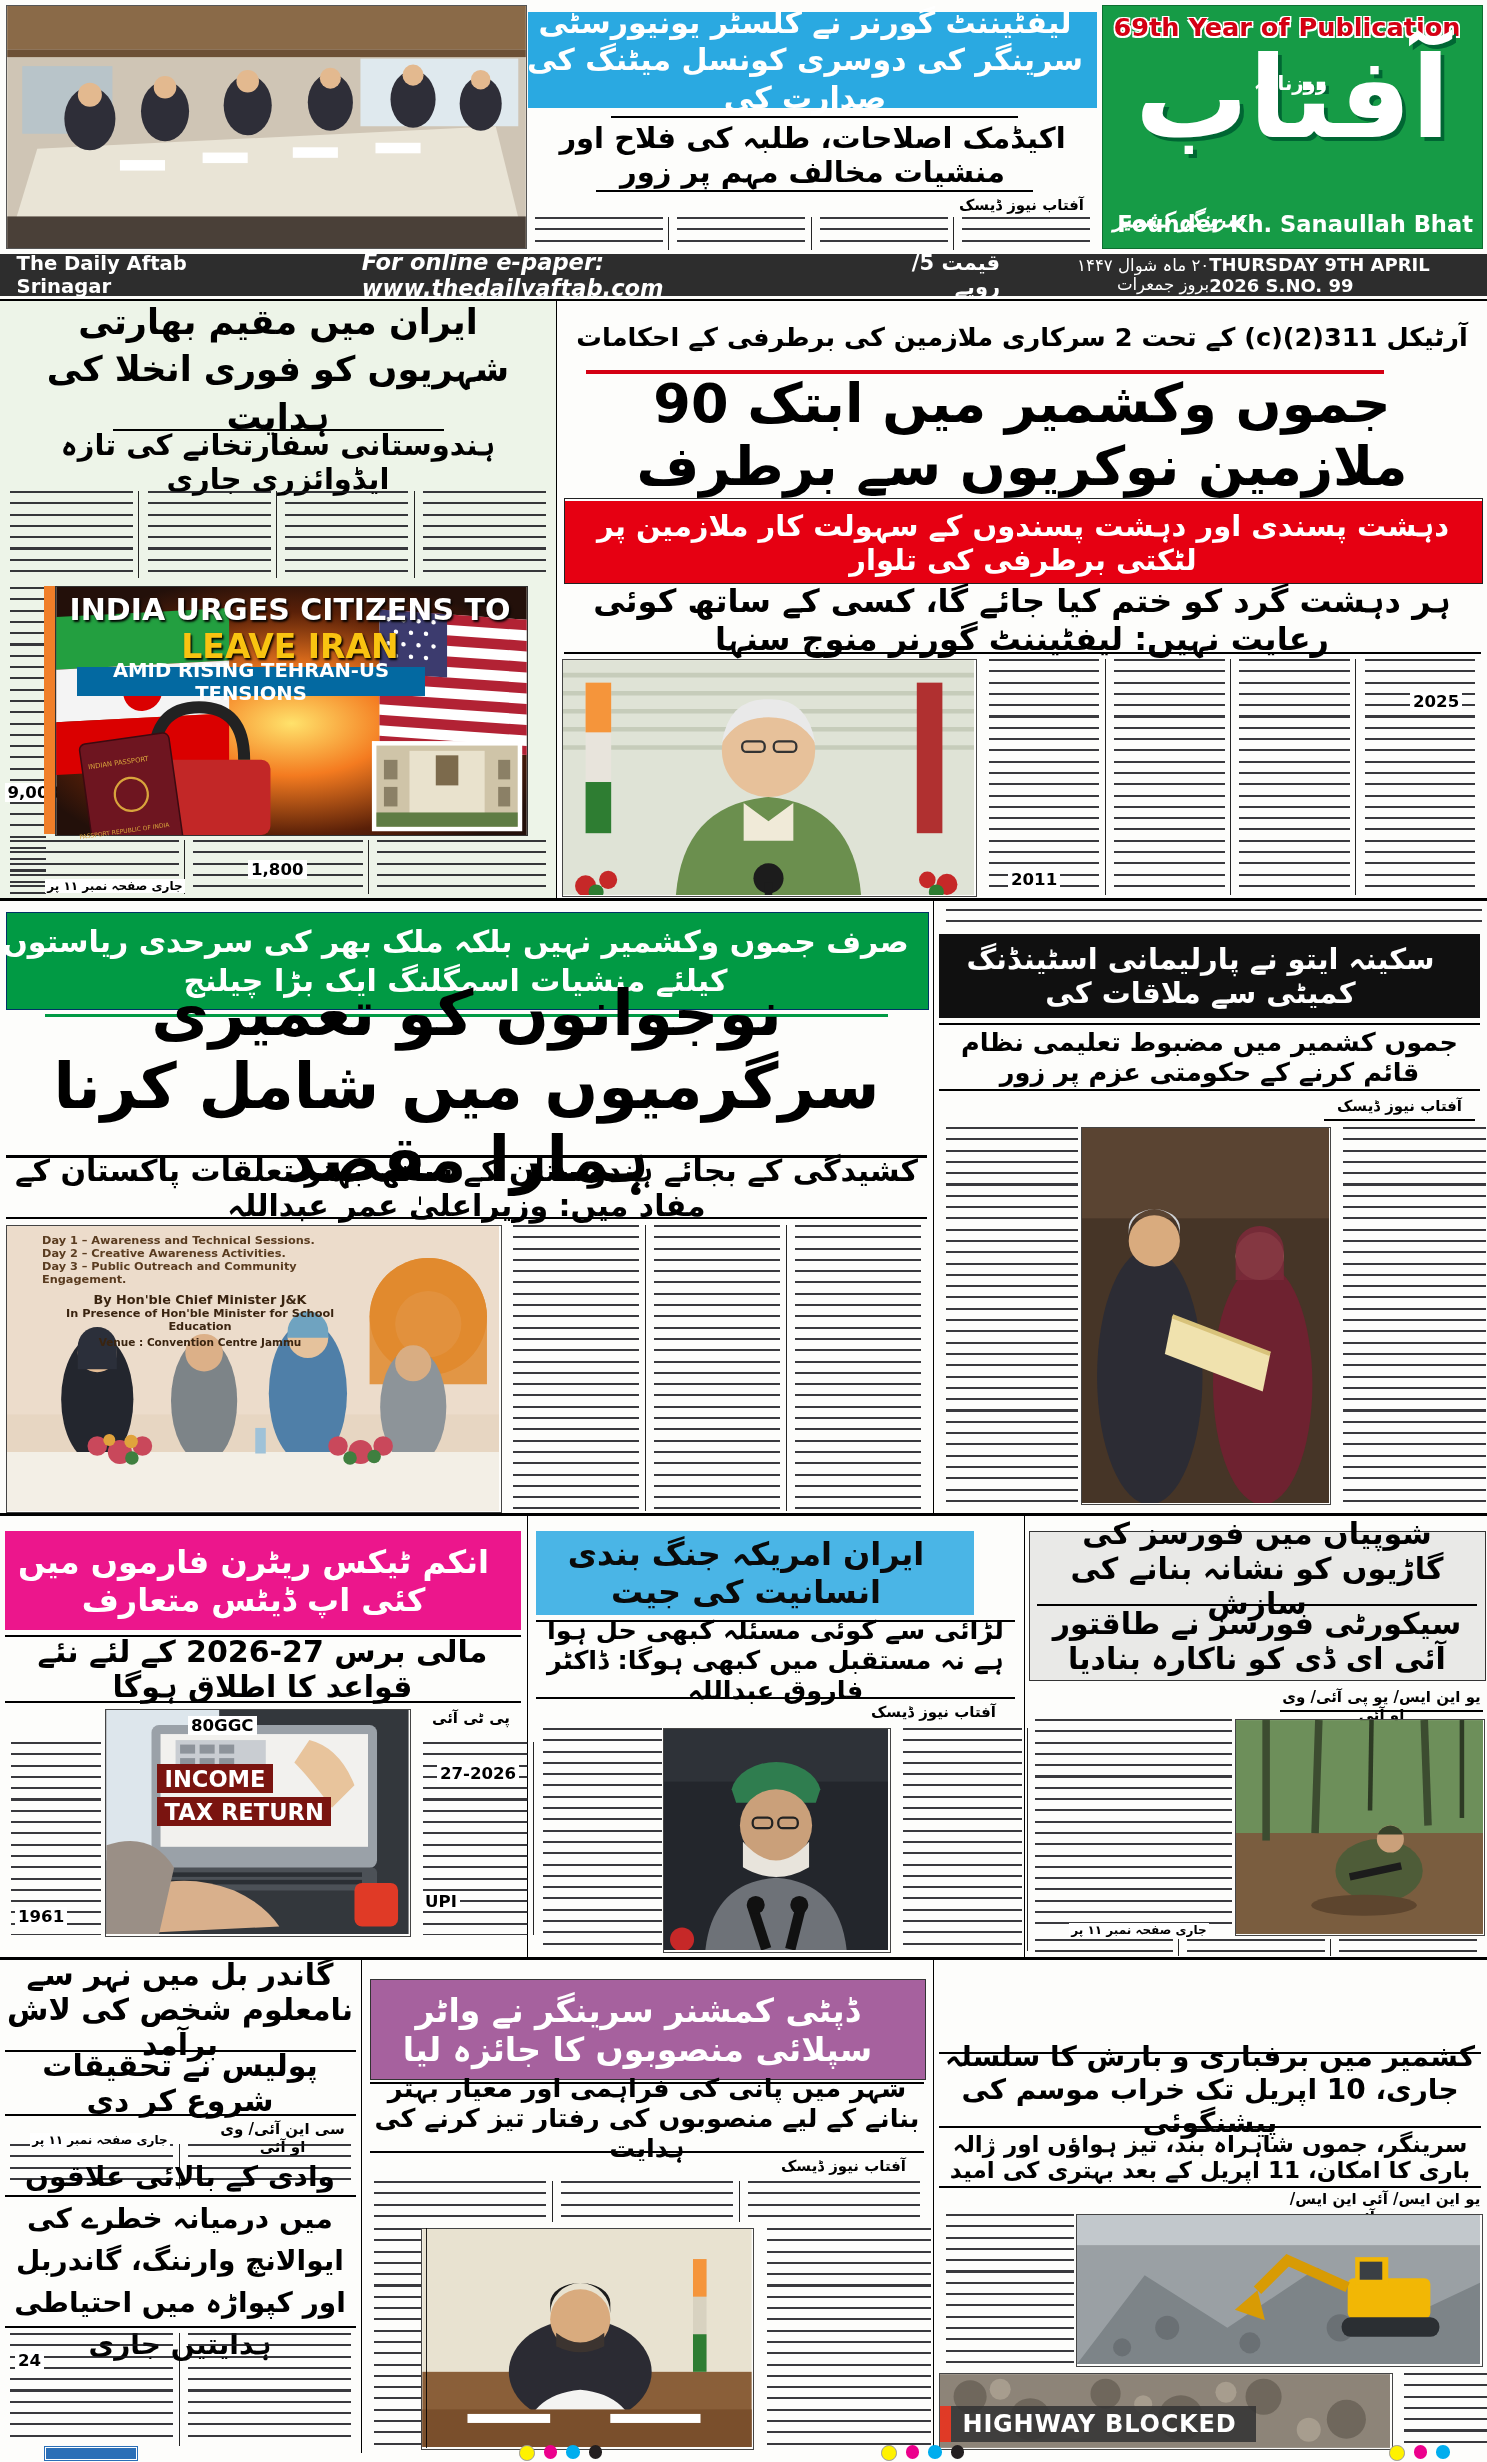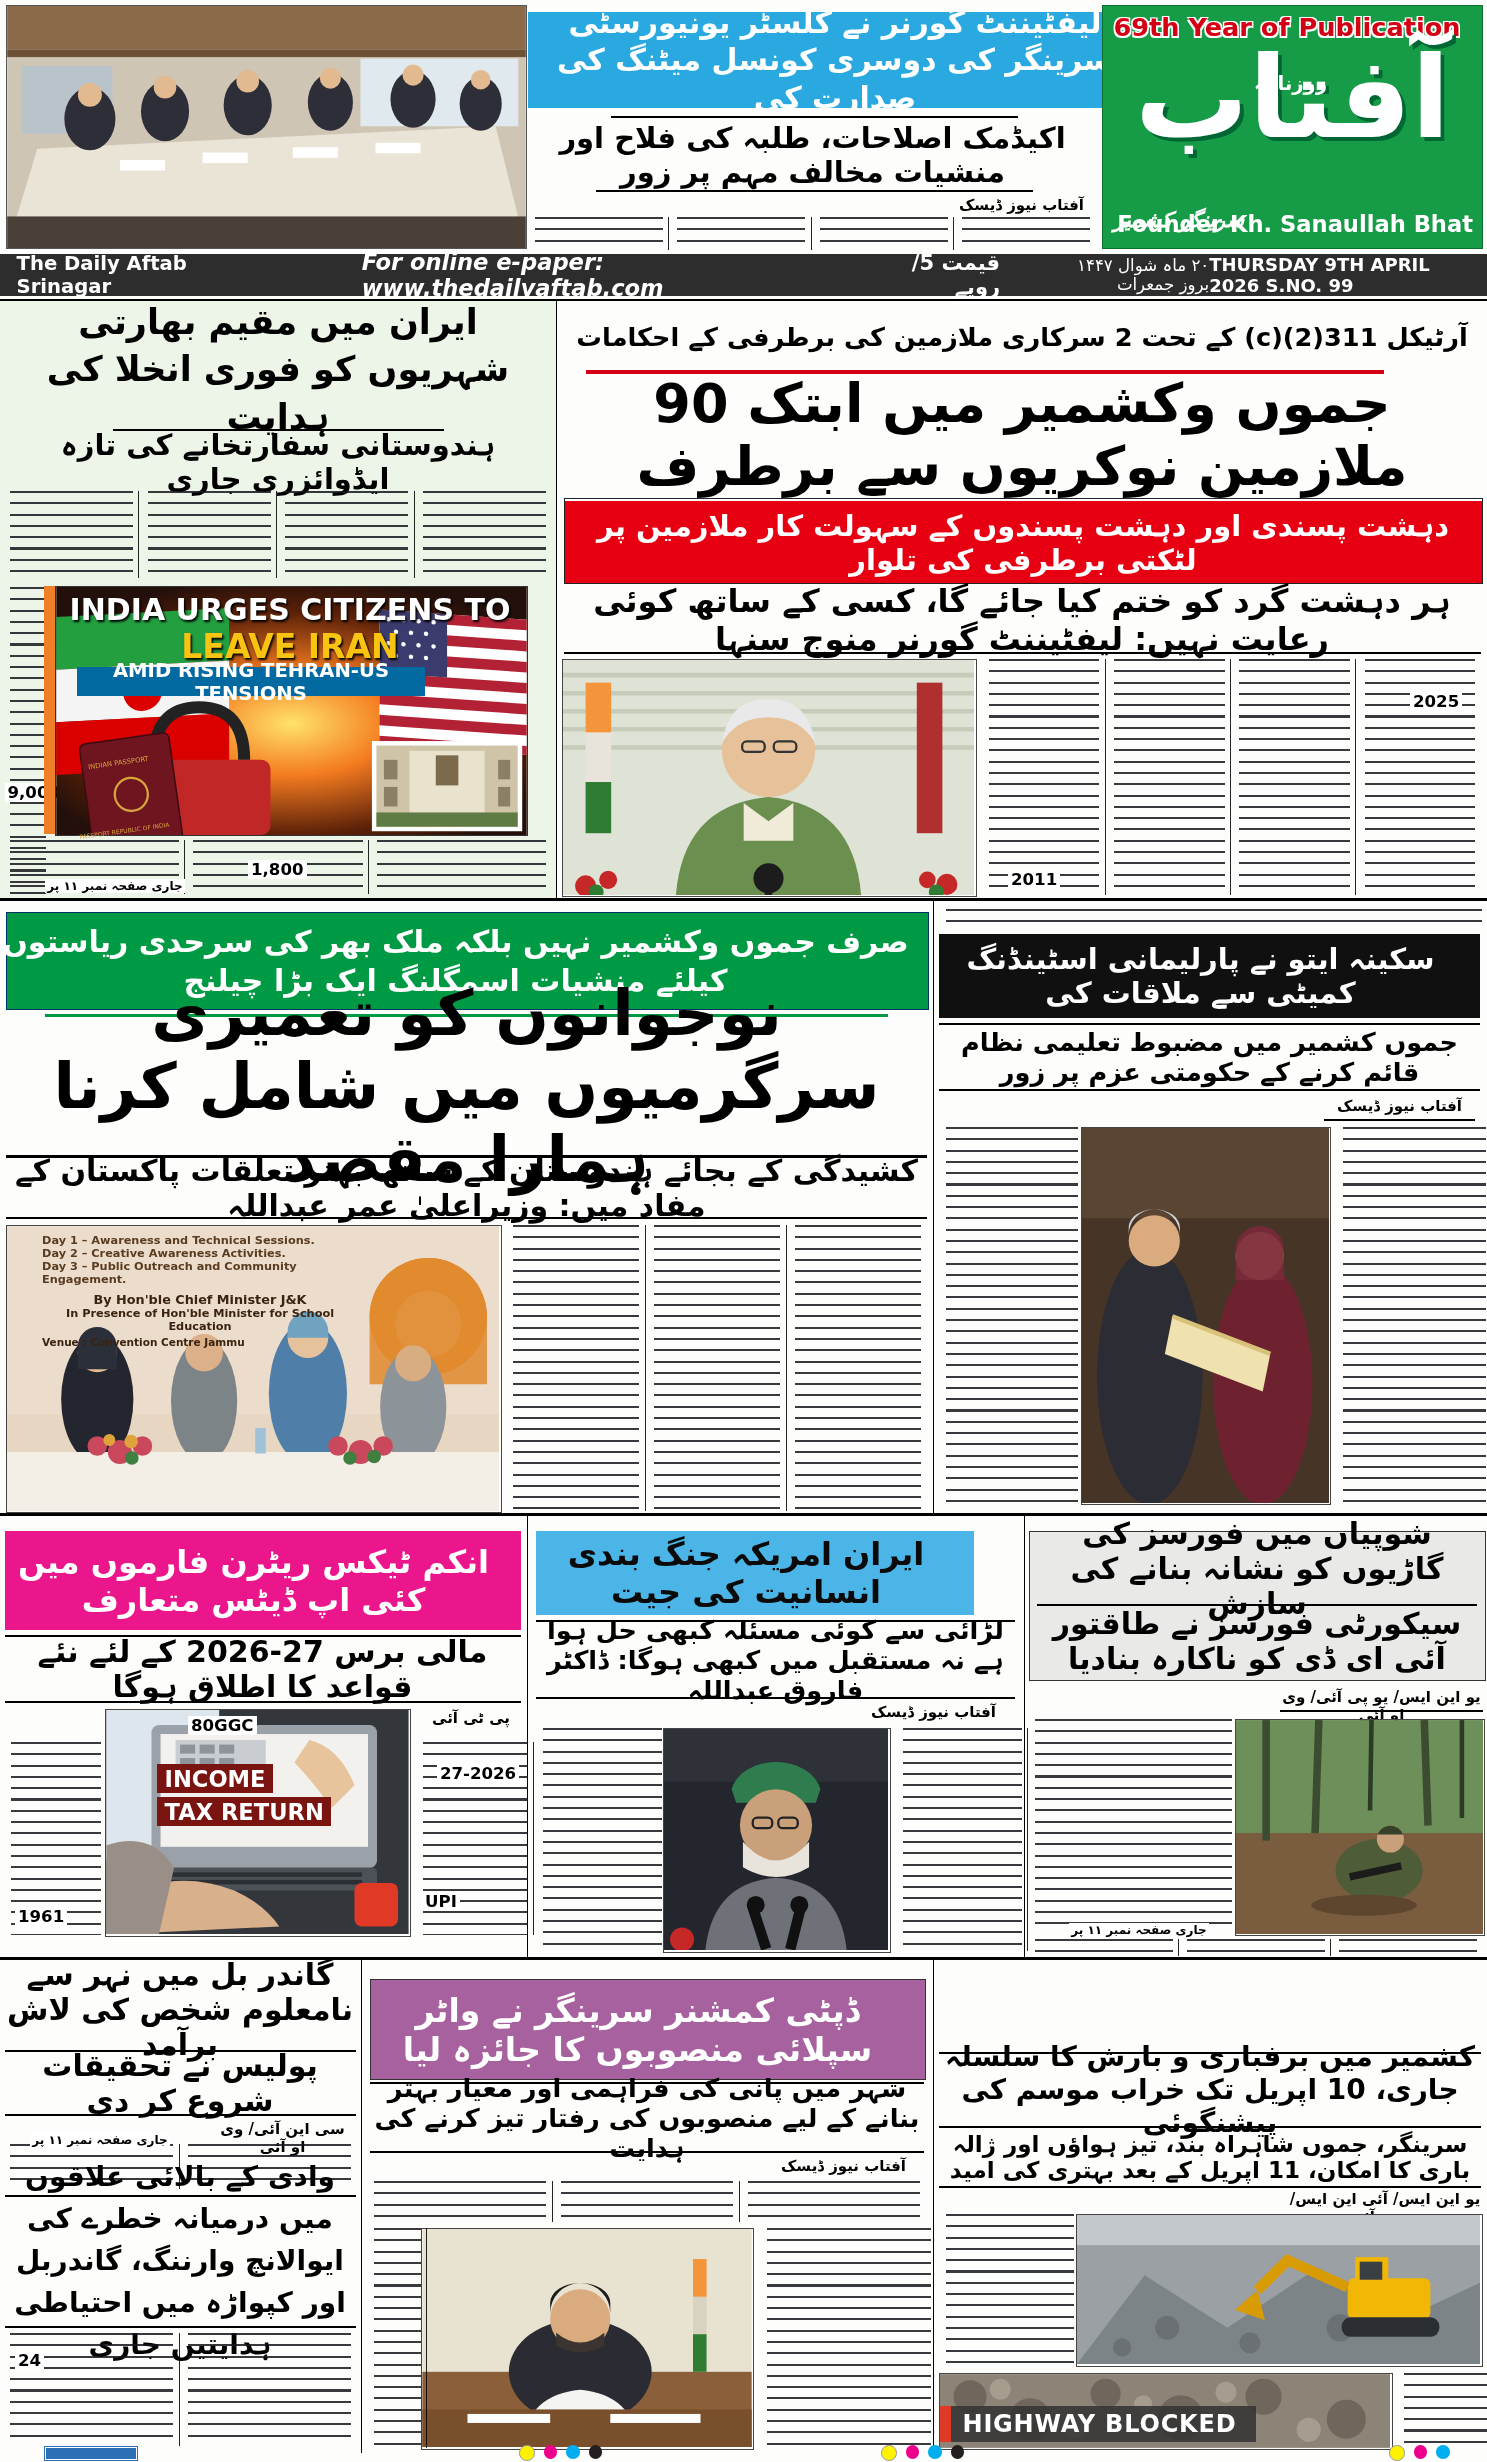--- a/index.html
+++ b/index.html
@@ -56,21 +56,21 @@
           <circle cx="320" cy="100" r="15"></circle>
         <circle cx="430" cy="96" r="14"></circle>
           <circle cx="540" cy="92" r="14"></circle>
           <circle cx="630" cy="98" r="13"></circle>
       </g>
       <rect x="0" y="280" width="690" height="42" fill="#4a4038"></rect>
     </svg>
   </div>
 
   <div class="s" style="left:528px;top:1.5px;width:569px;height:248px;">
-    <div class="s rtl" style="left:0;top:10.5px;width:569px;height:96px;background:#2aa9e1;padding-left:30px;">
+    <div class="s rtl" style="left:0;top:10.5px;width:569px;height:96px;background:#2aa9e1;">
       <div class="band-inner b" style="color:#fff;font-size:30px;line-height:1.25;padding:0 7.5px;">لیفٹیننٹ گورنر نے کلسٹر یونیورسٹی سرینگر کی دوسری کونسل میٹنگ کی صدارت کی</div>
     </div>
     <div class="s rule" style="left:83px;top:114px;width:407px;height:2.3px;"></div>
     <div class="s rtl ctr b" style="left:0;top:122px;width:569px;height:62px;font-size:29px;">اکیڈمک اصلاحات، طلبہ کی فلاح اور منشیات مخالف مہم پر زور</div>
     <div class="s rule" style="left:68px;top:188px;width:437px;height:2.3px;"></div>
     <div class="s byl" style="left:422px;top:194px;width:143px;text-align:center;">آفتاب نیوز ڈیسک</div>
     <div class="s cols rtl" style="left:0;top:215px;width:569px;height:33px;">
       <div class="fc"></div>
         <div class="fc"></div>
       <div class="fc"></div>
@@ -302,21 +302,21 @@
             <circle cx="166" cy="308" r="9"></circle>
           </g>
         <rect x="330" y="268" width="14" height="34" fill="#9fc2d8"></rect>
       </svg>
       <div class="s" style="left:35px;top:7.5px;width:316px;">
         <div style="font-size:11.3px;font-weight:bold;color:#5a3c20;">Day 1 – Awareness and Technical Sessions.</div>
         <div style="font-size:11.3px;font-weight:bold;color:#5a3c20;">Day 2 – Creative Awareness Activities.</div>
         <div style="font-size:11.3px;font-weight:bold;color:#5a3c20;">Day 3 – Public Outreach and Community Engagement.</div>
         <div style="font-size:12.8px;font-weight:bold;color:#3a2410;text-align:center;margin-top:6px;">By Hon'ble Chief Minister J&amp;K</div>
         <div style="font-size:11.3px;font-weight:bold;color:#3a2410;text-align:center;">In Presence of Hon'ble Minister for School Education</div>
-        <div style="font-size:10.5px;font-weight:bold;color:#3a2410;text-align:left;margin-top:3px;">Venue : Convention Centre Jammu</div>
+        <div style="font-size:10.5px;font-weight:bold;color:#3a2410;text-align:center;margin-top:3px;">Venue : Convention Centre Jammu</div>
       </div>
     </div>
     <div class="s cols rtl" style="left:506px;top:324px;width:422px;height:286px;">
       <div class="fc"></div>
         <div class="fc"></div>
       <div class="fc"></div>
     </div>
   </div>
 
   <div class="s" style="left:933px;top:898px;width:554px;height:615px;border-top:3px solid #000;">

